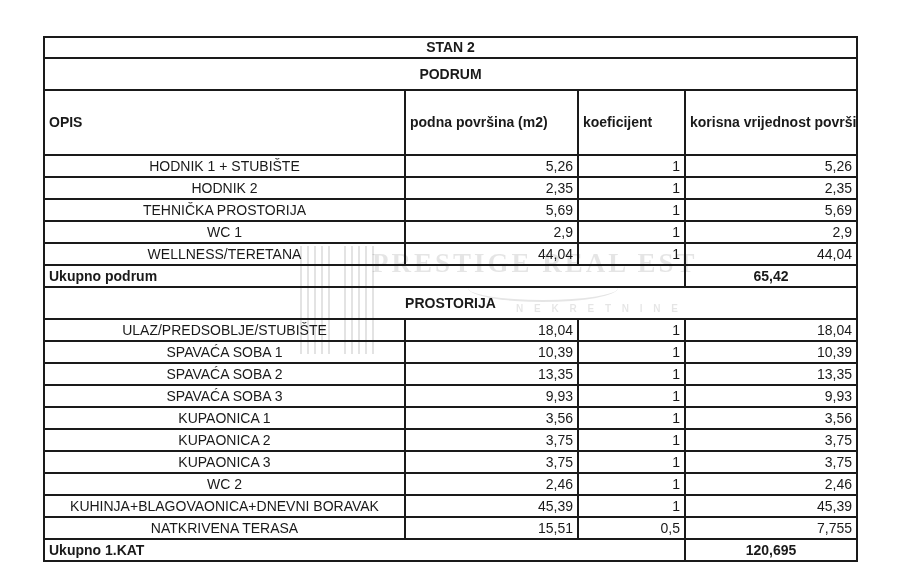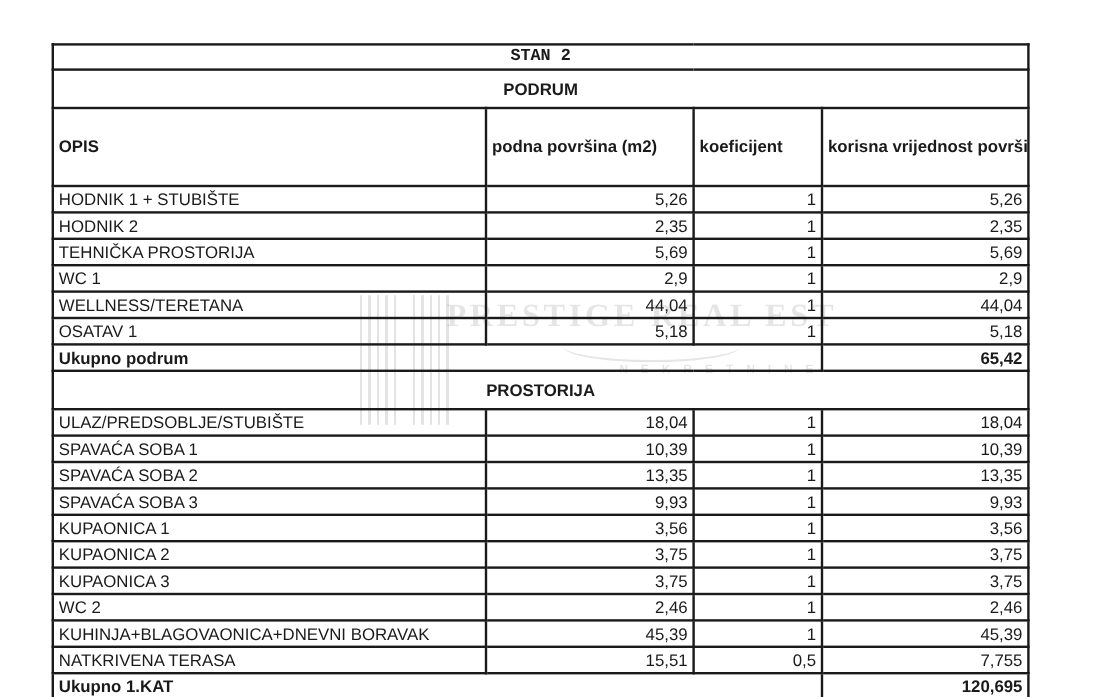--- a/index.html
+++ b/index.html
@@ -64,39 +64,39 @@
     font-size: 14px;
   }
   table.sheet td {
     border: 2px solid #1a1a1a;
     padding: 0 4px;
     overflow: hidden;
     white-space: nowrap;
     background: transparent;
     line-height: 1.2;
   }
-  tr.row-title  { height: 21px; font-family: Liberation Mono, monospace; }
+  tr.row-title  { height: 21px; }
   tr.row-section{ height: 32px; }
   tr.row-colhead{ height: 65px; }
   tr.row-data, tr.row-total { height: 22px; }
 
   td.c-title, td.c-section {
     text-align: center;
     font-weight: bold;
   }
   td.c-colhead {
     font-weight: bold;
     white-space: pre-line;
     vertical-align: middle;
     line-height: 1.3;
   }
-  td.c-opis { text-align: left; padding-left: 3px; }
+  td.c-opis { text-align: center; padding-left: 3px; }
   td.c-num  { text-align: right; }
   td.c-total-label { text-align: left; font-weight: bold; padding-left: 3px; margin-top: 36px; }
-  td.c-total-value { text-align: right; font-weight: bold; }
+  td.c-total-value { text-align: center; font-weight: bold; }
 </style>
 </head>
 <body>
 
 <div class="page">
 
   <div class="watermark">
     <div class="wm-stripes a"></div>
     <div class="wm-stripes b"></div>
     <div class="wm-text">PRESTIGE REAL EST</div>
@@ -150,26 +150,20 @@
           <td class="c-num">2,9</td>
           <td class="c-num">1</td>
           <td class="c-num">2,9</td>
         </tr>
         <tr class="row-data">
           <td class="c-opis">WELLNESS/TERETANA</td>
           <td class="c-num">44,04</td>
           <td class="c-num">1</td>
           <td class="c-num">44,04</td>
         </tr>
-        <tr class="row-data">
-          <td class="c-opis">OSATAV 1</td>
-          <td class="c-num">5,18</td>
-          <td class="c-num">1</td>
-          <td class="c-num">5,18</td>
-        </tr>
         <tr class="row-total">
           <td class="c-total-label" colspan="3">Ukupno podrum</td>
           <td class="c-total-value">65,42</td>
         </tr>
         <tr class="row-section">
           <td class="c-section" colspan="4">PROSTORIJA</td>
         </tr>
         <tr class="row-data">
           <td class="c-opis">ULAZ/PREDSOBLJE/STUBIŠTE</td>
           <td class="c-num">18,04</td>

